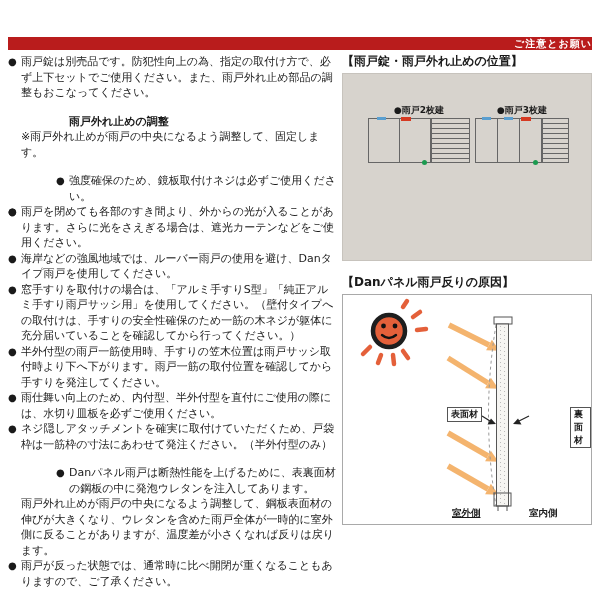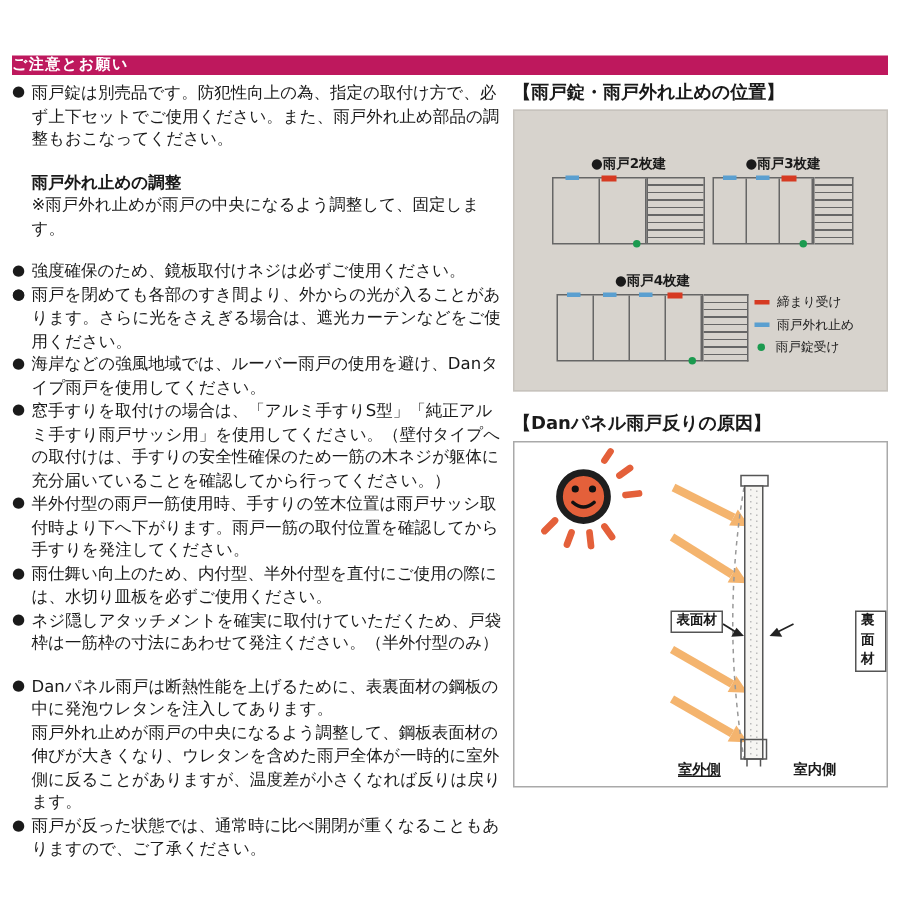--- a/index.html
+++ b/index.html
@@ -5,31 +5,31 @@
   * { box-sizing: border-box; }
   html,body { margin:0; padding:0; background:#fff; }
   .page {
     position:relative; width:600px; height:600px; overflow:hidden;
     background:#fff; font-family:"DejaVu Sans","Liberation Sans",sans-serif;
     color:#1a1a1a;
   }
   
   .header-bar {
     position:absolute; left:8px; right:8px; top:37px; height:13px;
-    background:#be185d; color:#fff; text-align:left;
+    background:#b91c1c; color:#fff; text-align:right;
     font-size:10px; line-height:13px; font-weight:bold; letter-spacing:1px;
   }
   
   .content { position:absolute; left:8px; top:54px; width:584px; display:flex; }
   .left-col { width:330px; font-size:11px; line-height:15.5px; }
   .right-col { width:250px; margin-left:4px; }
 
   
   .note-item { position:relative; padding-left:13px; text-align:left; }
-  .note-item.gap { margin-top:13px; }
+  .note-item.gap { margin-top:13px;margin-left:48px; }
   .note-item .marker { position:absolute; left:0; top:0; font-size:10px; }
   .note-item.bold-line { font-weight:bold; }
 
   
   .sec-title { font-size:12px; font-weight:bold; line-height:15px; margin-bottom:4px; }
   .sec-title + .box { margin-bottom:14px; }
 
   
   .gray-box {
     position:relative; width:250px; height:188px;
@@ -122,51 +122,20 @@
                 <div class="panel" style="width: 22px;"></div>
                 <div class="panel" style="width: 22px;"></div>
                 <div class="mark-blue" style="background: rgb(90, 159, 208); left: 5.5px;"></div>
                 <div class="mark-blue" style="background: rgb(90, 159, 208); left: 27.5px;"></div>
                 <div class="mark-red" style="background: rgb(214, 58, 34); left: 45px;"></div>
                 <div class="mark-green" style="background: rgb(27, 154, 79); left: 57px;"></div>
               </div>
               <div class="tobukuro" style="width: 26px;"></div>
             </div>
           </div>
-        <div class="shutter" style="left: 28px; top: 108px;">
-            <div class="shutter-label">●雨戸4枚建</div>
-            <div class="shutter-body">
-              <div class="panels" style="width: 98px;">
-                <div class="panel" style="width: 24px;"></div>
-                <div class="panel" style="width: 24px;"></div>
-                <div class="panel" style="width: 24px;"></div>
-                <div class="panel" style="width: 24px;"></div>
-                <div class="mark-blue" style="background: rgb(90, 159, 208); left: 6px;"></div>
-                <div class="mark-blue" style="background: rgb(90, 159, 208); left: 30px;"></div>
-                <div class="mark-blue" style="background: rgb(90, 159, 208); left: 54px;"></div>
-                <div class="mark-red" style="background: rgb(214, 58, 34); left: 73px;"></div>
-                <div class="mark-green" style="background: rgb(27, 154, 79); left: 87px;"></div>
-              </div>
-              <div class="tobukuro" style="width: 30px;"></div>
-            </div>
-          </div>
-        <div class="legend">
-            <div class="legend-row">
-              <span class="legend-marker dash" style="background: rgb(214, 58, 34);"></span>
-              <span class="legend-label">締まり受け</span>
-            </div>
-            <div class="legend-row">
-              <span class="legend-marker dash" style="background: rgb(90, 159, 208);"></span>
-              <span class="legend-label">雨戸外れ止め</span>
-            </div>
-            <div class="legend-row">
-              <span class="legend-marker dot" style="background: rgb(27, 154, 79);"></span>
-              <span class="legend-label">雨戸錠受け</span>
-            </div>
-          </div>
       </div>
 
       <div class="sec-title">【Danパネル雨戸反りの原因】</div>
 
       <div class="warp-box box">
         <svg width="248" height="229" viewBox="0 0 248 229">
 
           <g>
             <circle cx="46" cy="36" r="16" fill="#e4603a" stroke="#1e1e1e" stroke-width="4.5"></circle>
             <circle cx="40.5" cy="31" r="2.4" fill="#111"></circle>

